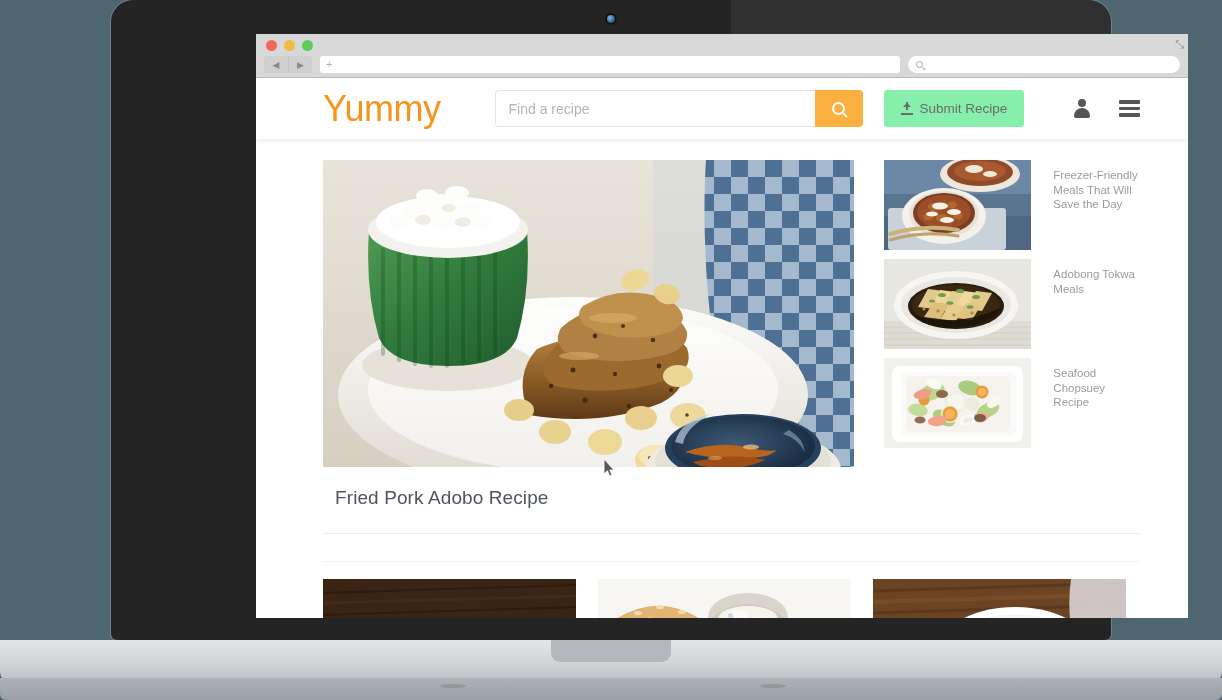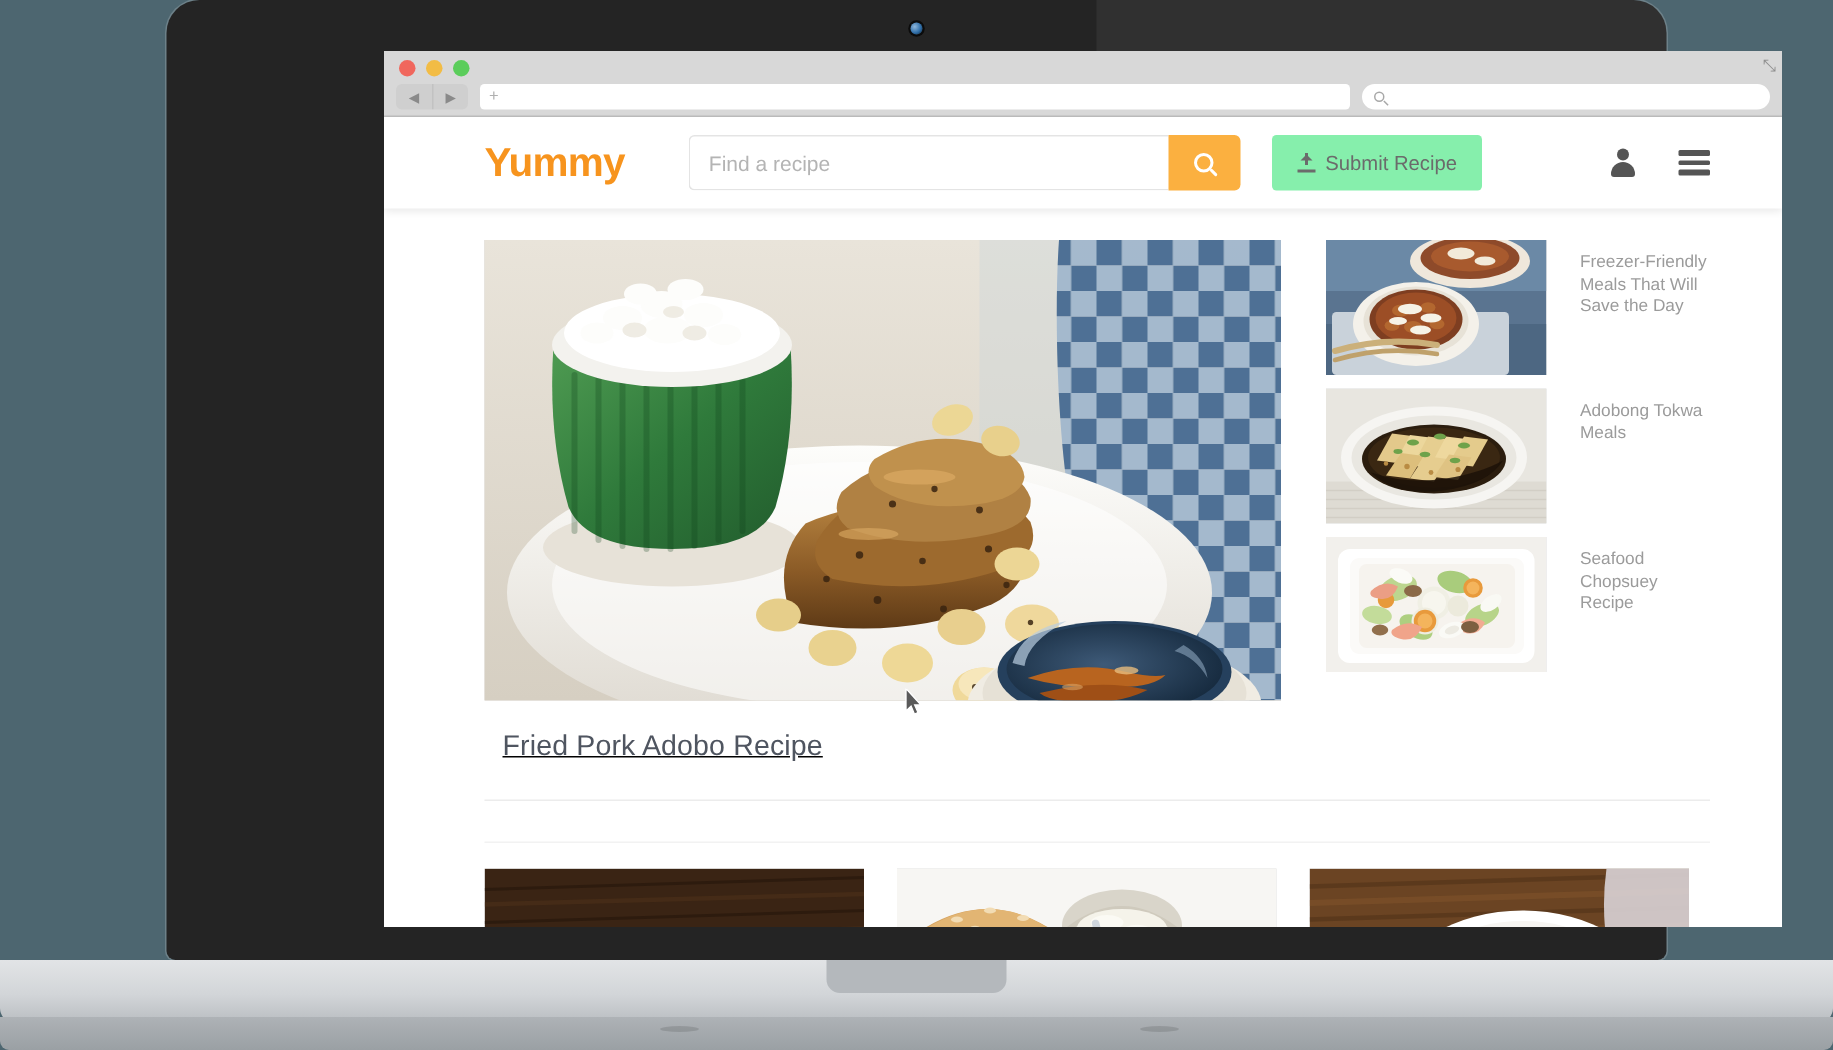--- a/index.html
+++ b/index.html
@@ -91,22 +91,22 @@
   .expand-icon { position: absolute; right: 4px; top: 4px; color: #8d8d8d; font-size: 11px; }
 
   
   .site-header {
     height: 61px; background: #fff; display: flex; align-items: center;
     padding: 0 48px 0 67px; gap: 0;
     box-shadow: 0 2px 5px rgba(0,0,0,0.08);
     position: relative; z-index: 5;
   }
   .logo {
-    color: #f7941e; font-size: 27px; font-weight: bold;
-    letter-spacing: -0.5px; margin-right: 10px; white-space: nowrap;
+    color: #f7941e; font-size: 36px; font-weight: normal;
+    letter-spacing: -0.5px; margin-right: 22px; white-space: nowrap;
   }
   .search-wrap { display: flex; align-items: flex-end; padding-left: 32px; }
   .search-input {
     width: 320px; height: 37px; border: 1px solid #e4e4e4; border-right: none;
     border-radius: 4px 0 0 4px; padding: 0 13px; font-size: 14px;
     color: #555; font-family: "Liberation Sans", sans-serif; outline: none;
   }
   .search-input::placeholder { color: #b4b4b4; }
   .search-btn {
     width: 48px; height: 37px; background: #fbb040; border: none;
@@ -139,21 +139,21 @@
   .user-ic::before { content:""; position:absolute; left:5px; top:0; width:8px; height:8px; border-radius:50%; background:#555; }
   .user-ic::after { content:""; position:absolute; left:1px; top:9px; width:16px; height:10px; border-radius:8px 8px 2px 2px; background:#555; }
   .burger { width: 21px; cursor: pointer; }
   .burger span { display:block; height: 3.2px; background:#555; border-radius:1px; margin-bottom: 3.4px; }
   .burger span:last-child { margin-bottom: 0; }
 
   
   .page { background:#fff; height: 479px; overflow: hidden; padding: 0 48px 0 67px; }
   .top-grid { display:flex; gap: 20px; padding-top: 21px; }
 
-  .hero { width: 542px; text-decoration: underline; }
+  .hero { width: 542px; }
   .hero-img {
     width: 531px; height: 307px; position: relative; overflow: hidden; background: #cfc9bf;
   }
   .hero-title { font-size: 19px; color:#4f5560; padding: 20px 0 0 12px; letter-spacing:0.1px; }
 
   .side-list { width: 256px; padding-top: 0; }
   .side-item { display:flex; gap: 22px; margin-bottom: 9px; cursor: pointer; }
   .side-thumb { width: 147px; height: 90px; flex: 0 0 147px; overflow:hidden; position: relative; background:#ddd; }
   .side-label { font-size: 11.5px; line-height: 1.28; color: #9b9b9b; padding-top: 8px; }
 

